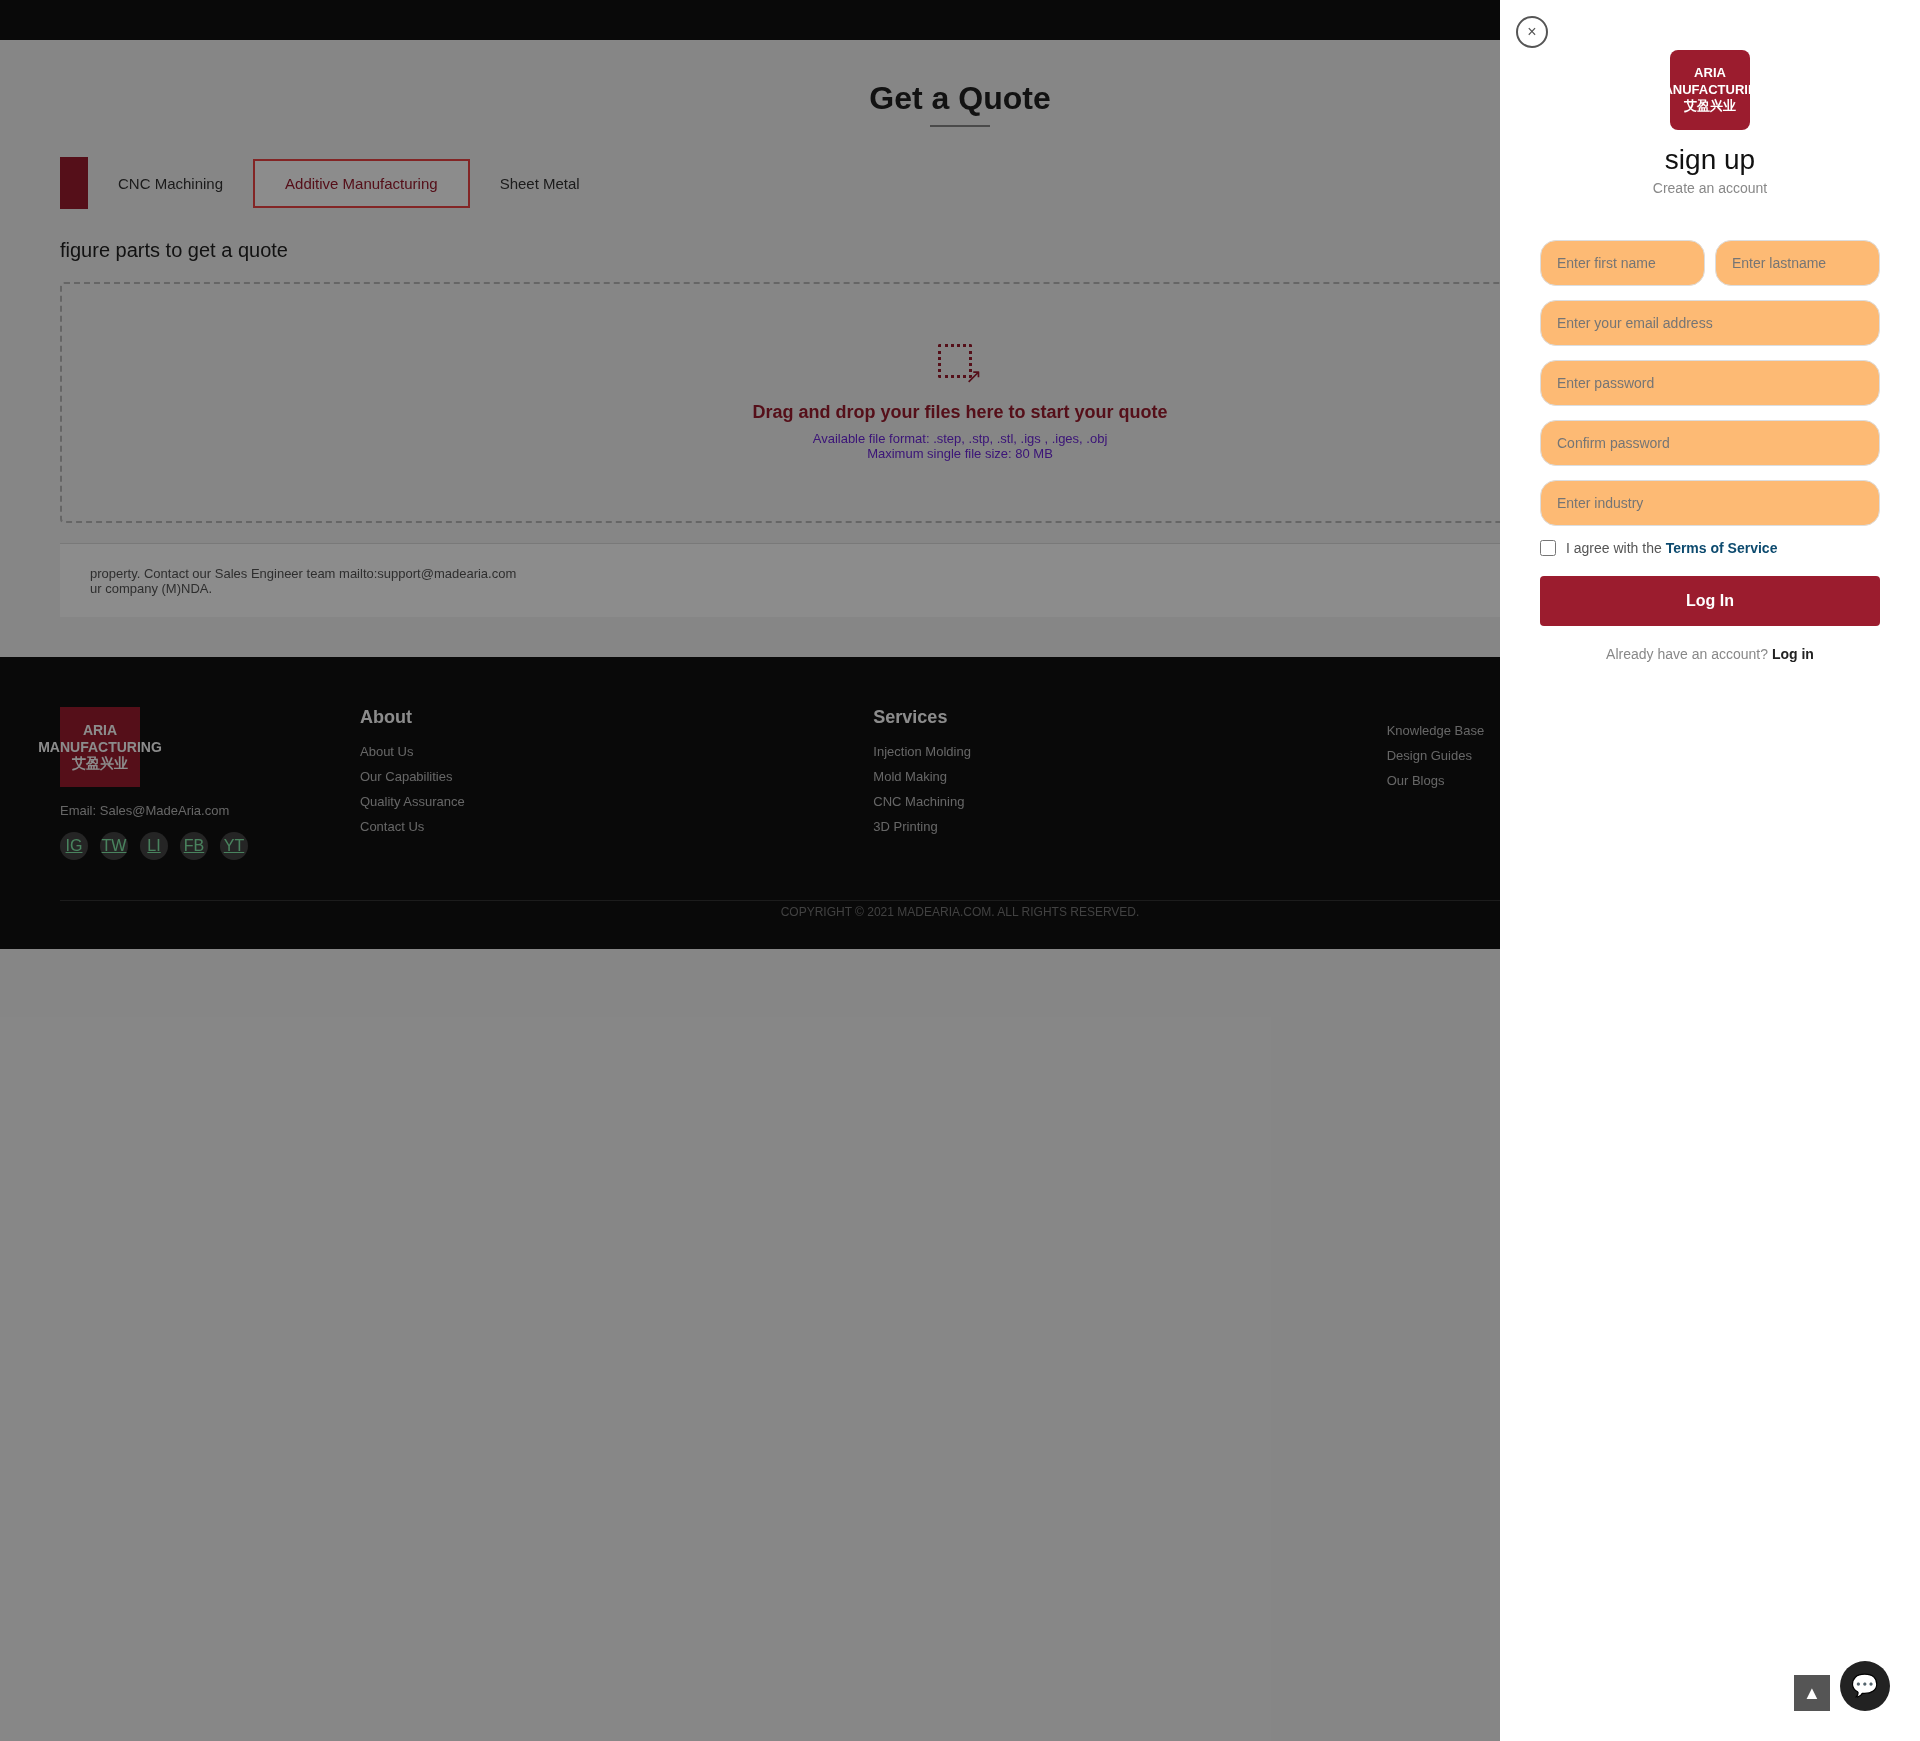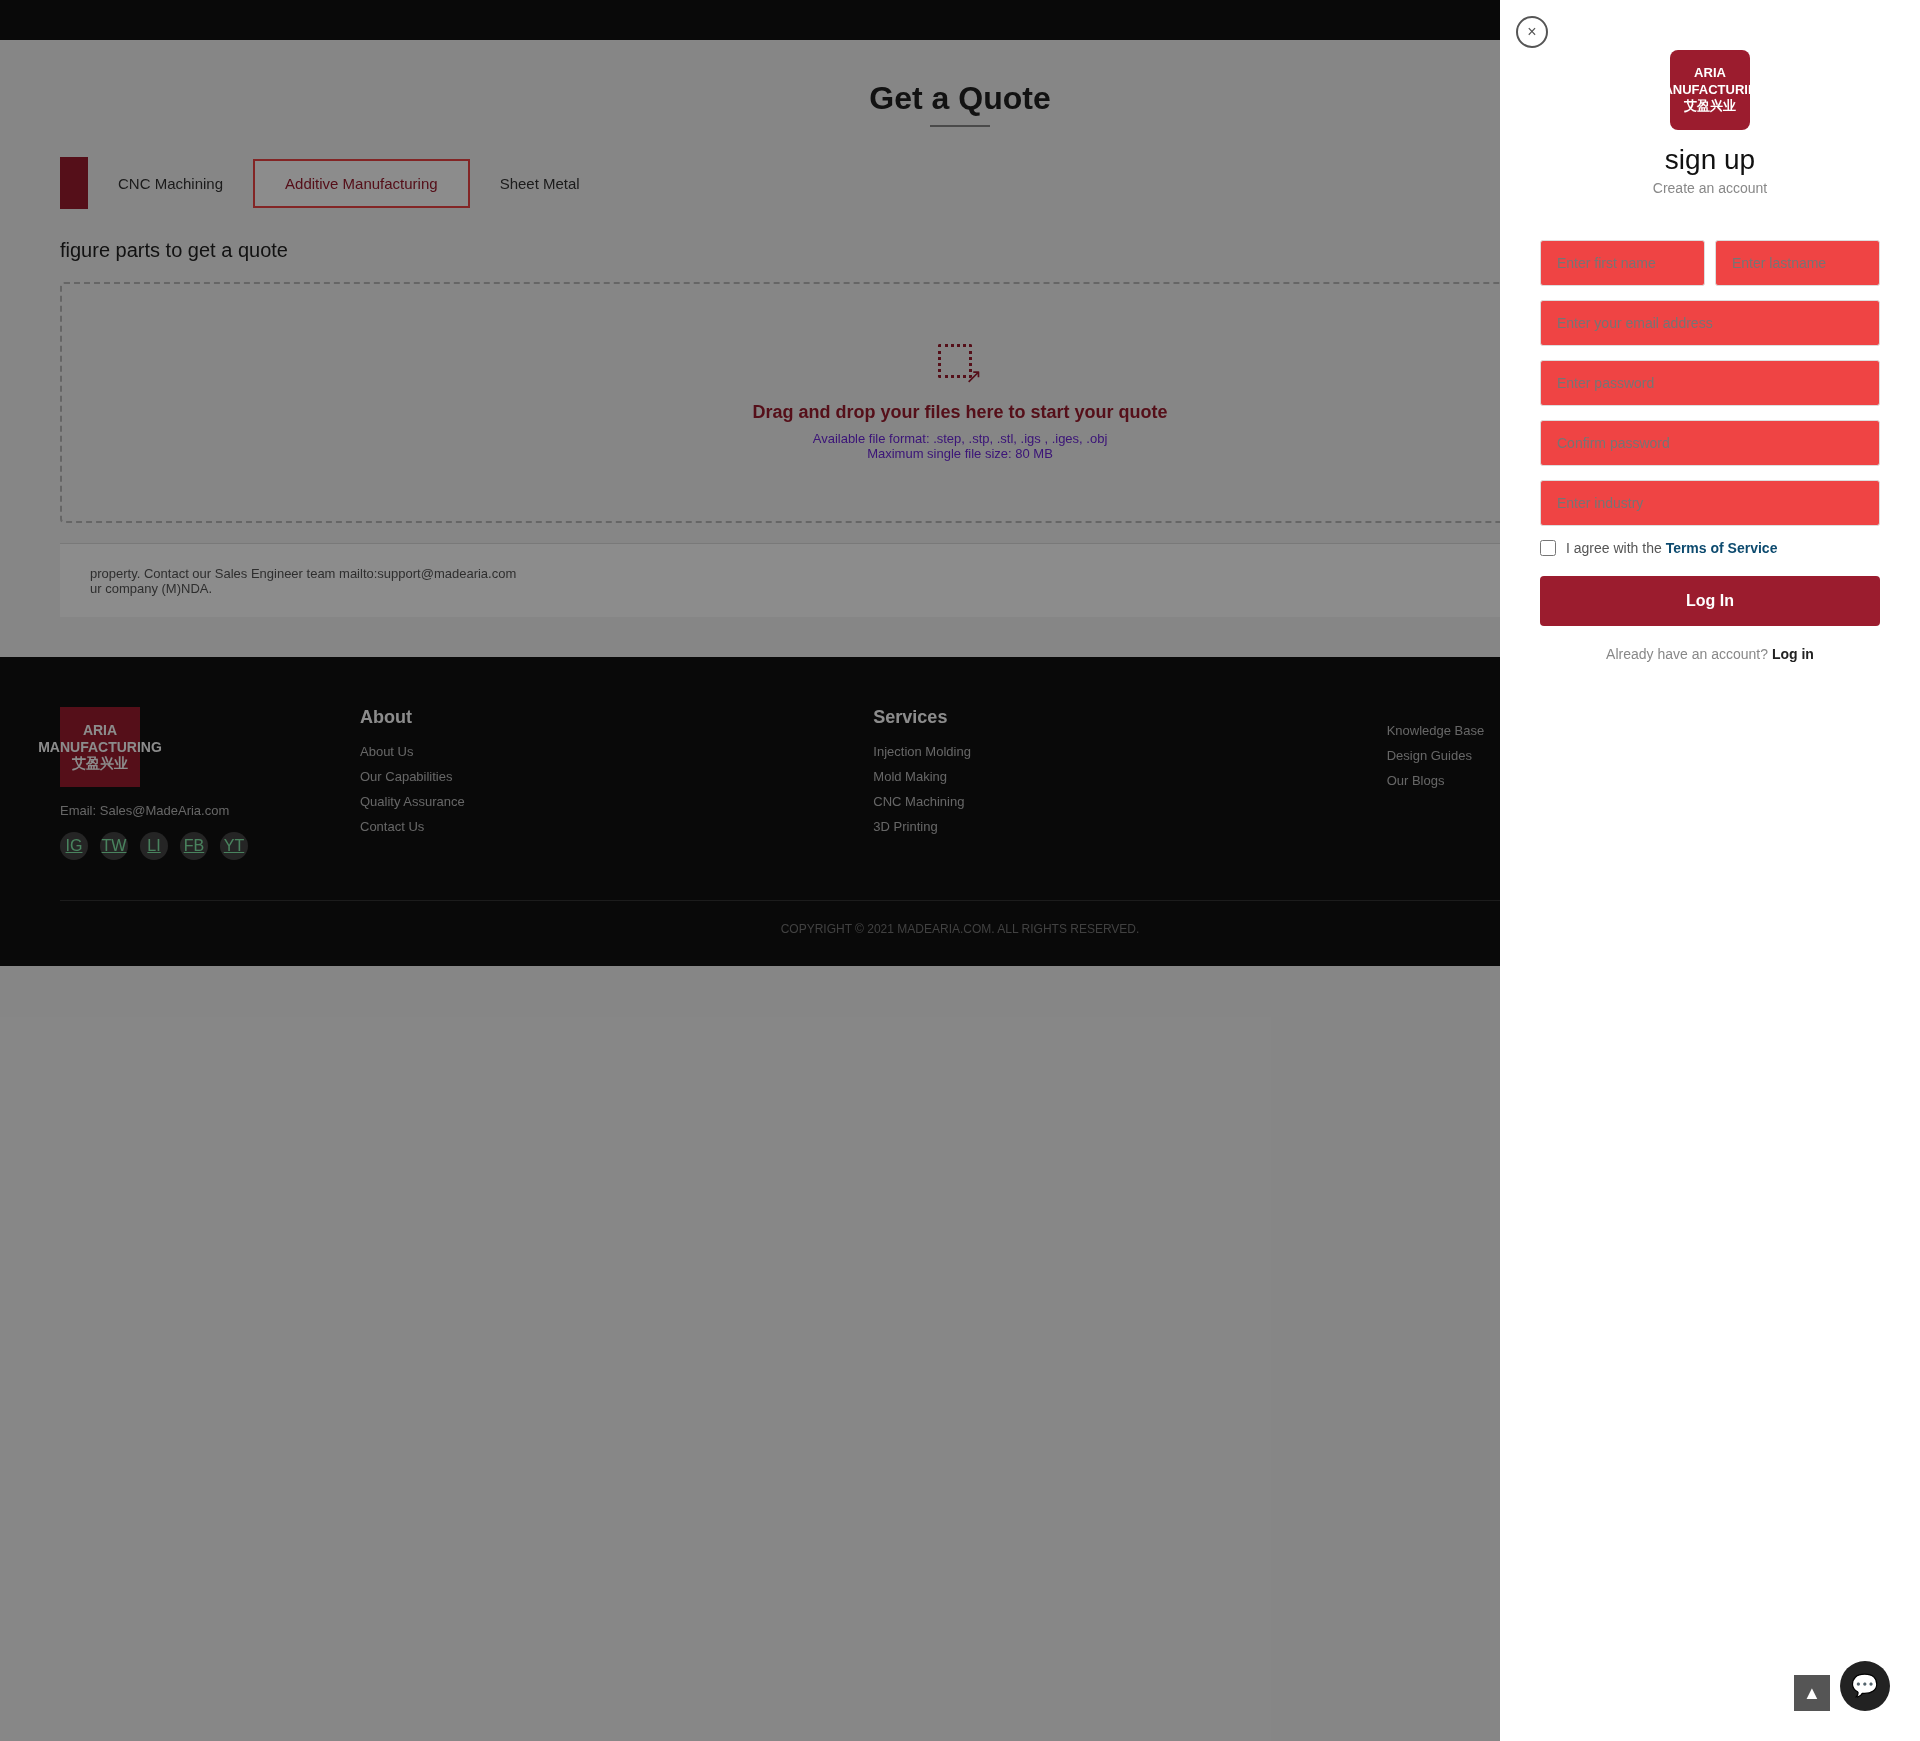--- a/index.html
+++ b/index.html
@@ -179,21 +179,21 @@
       display: block;
       color: #bbb;
       font-size: 13px;
       margin-bottom: 10px;
       cursor: pointer;
       text-decoration: none;
     }
 
     .footer-bottom {
       border-top: 1px solid #333;
-      padding-top: 21px;
+      padding-top: 4px;
       text-align: center;
       font-size: 12px;
       color: #777;
     }
 
     
     .overlay {
       position: fixed;
       top: 0; left: 0;
       width: 100%; height: 100%;
@@ -275,24 +275,24 @@
     .name-row {
       display: flex;
       gap: 10px;
       margin-bottom: 14px;
     }
 
     .form-input {
       width: 100%;
       padding: 14px 16px;
       border: 1px solid #ddd;
-      border-radius: 3px;
+      border-radius: 16px;
       font-size: 14px;
       color: #333;
-      background: #ef4444;
+      background: #fdba74;
       outline: none;
     }
 
     .form-group {
       margin-bottom: 14px;
     }
 
     .terms-row {
       display: flex;
       align-items: center;

